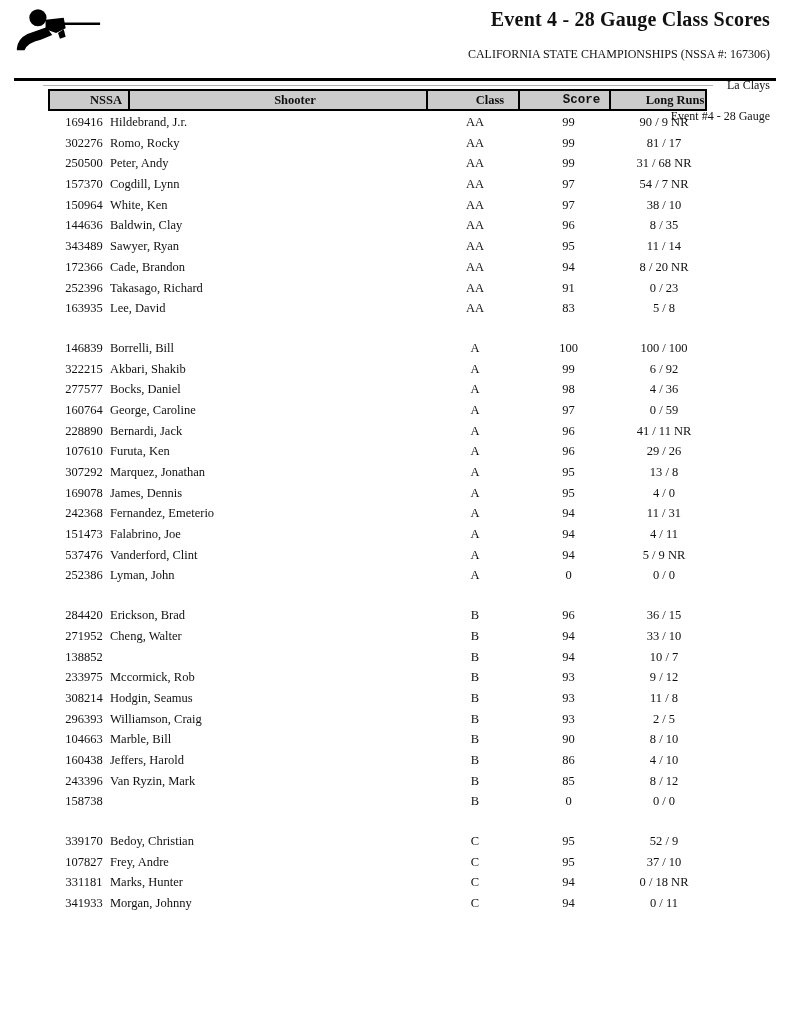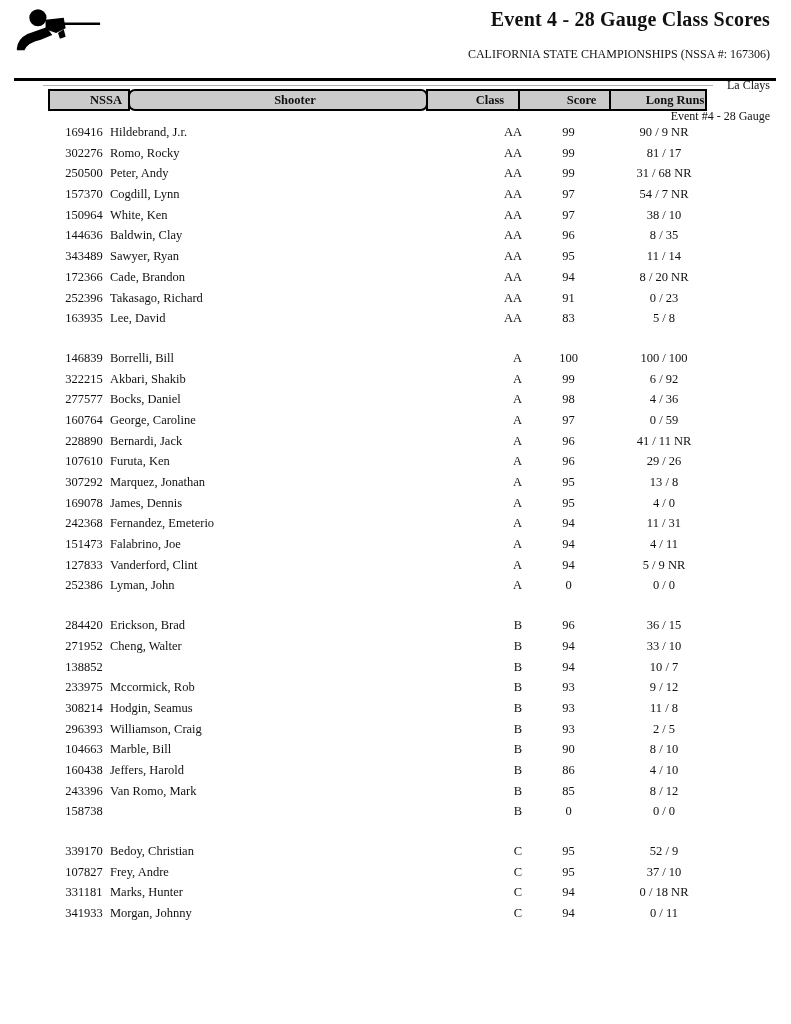--- a/index.html
+++ b/index.html
@@ -33,30 +33,30 @@
   .thead{display:flex;}
   .th{
     box-sizing:border-box;
     border:2px solid #000;margin-left:-2px;
     background:#cbcbcb;
     height:22px;line-height:18px;
     font-weight:bold;font-size:12.5px;text-align:center;padding-left:34px;
   }
   .th:first-child{margin-left:0;}
   .col-0{width:82px;}
-  .col-1{width:300px;border-radius:7px;}
+  .col-1{width:300px;}
   .col-2{width:94px;}
-  .col-3{width:93px;}
+  .col-3{width:93px;font-family:Liberation Mono, monospace;}
   .col-4{width:98px;}
-  .tbody{padding-top:12px;}
+  .tbody{padding-top:2px;}
   .trow{position:relative;height:20.7px;font-size:12.5px;}
   .trow span{position:absolute;top:2px;white-space:nowrap;}
   .c-nssa {left:0;width:72px;text-align:center;}
   .c-shooter{left:62px;width:312px;text-align:left;}
-  .c-class{left:380px;width:94px;text-align:right;}
+  .c-class{left:380px;width:94px;text-align:center;}
   .c-score{left:474px;width:93px;text-align:center;}
   .c-runs{left:567px;width:98px;text-align:center;}
   .section-gap{height:19px;}
 </style>
 </head>
 <body>
 
 <div class="page">
 
   <header class="doc-header">
@@ -232,21 +232,21 @@
             <span class="c-runs">11 / 31</span>
           </div>
           <div class="trow">
             <span class="c-nssa">151473</span>
             <span class="c-shooter">Falabrino, Joe</span>
             <span class="c-class">A</span>
             <span class="c-score">94</span>
             <span class="c-runs">4 / 11</span>
           </div>
           <div class="trow">
-            <span class="c-nssa">127833</span>
+            <span class="c-nssa">537476</span>
             <span class="c-shooter">Vanderford, Clint</span>
             <span class="c-class">A</span>
             <span class="c-score">94</span>
             <span class="c-runs">5 / 9 NR</span>
           </div>
           <div class="trow">
             <span class="c-nssa">252386</span>
             <span class="c-shooter">Lyman, John</span>
             <span class="c-class">A</span>
             <span class="c-score">0</span>
@@ -305,21 +305,21 @@
           </div>
           <div class="trow">
             <span class="c-nssa">160438</span>
             <span class="c-shooter">Jeffers, Harold</span>
             <span class="c-class">B</span>
             <span class="c-score">86</span>
             <span class="c-runs">4 / 10</span>
           </div>
           <div class="trow">
             <span class="c-nssa">243396</span>
-            <span class="c-shooter">Van Romo, Mark</span>
+            <span class="c-shooter">Van Ryzin, Mark</span>
             <span class="c-class">B</span>
             <span class="c-score">85</span>
             <span class="c-runs">8 / 12</span>
           </div>
           <div class="trow">
             <span class="c-nssa">158738</span>
             <span class="c-class">B</span>
             <span class="c-score">0</span>
             <span class="c-runs">0 / 0</span>
           </div>

